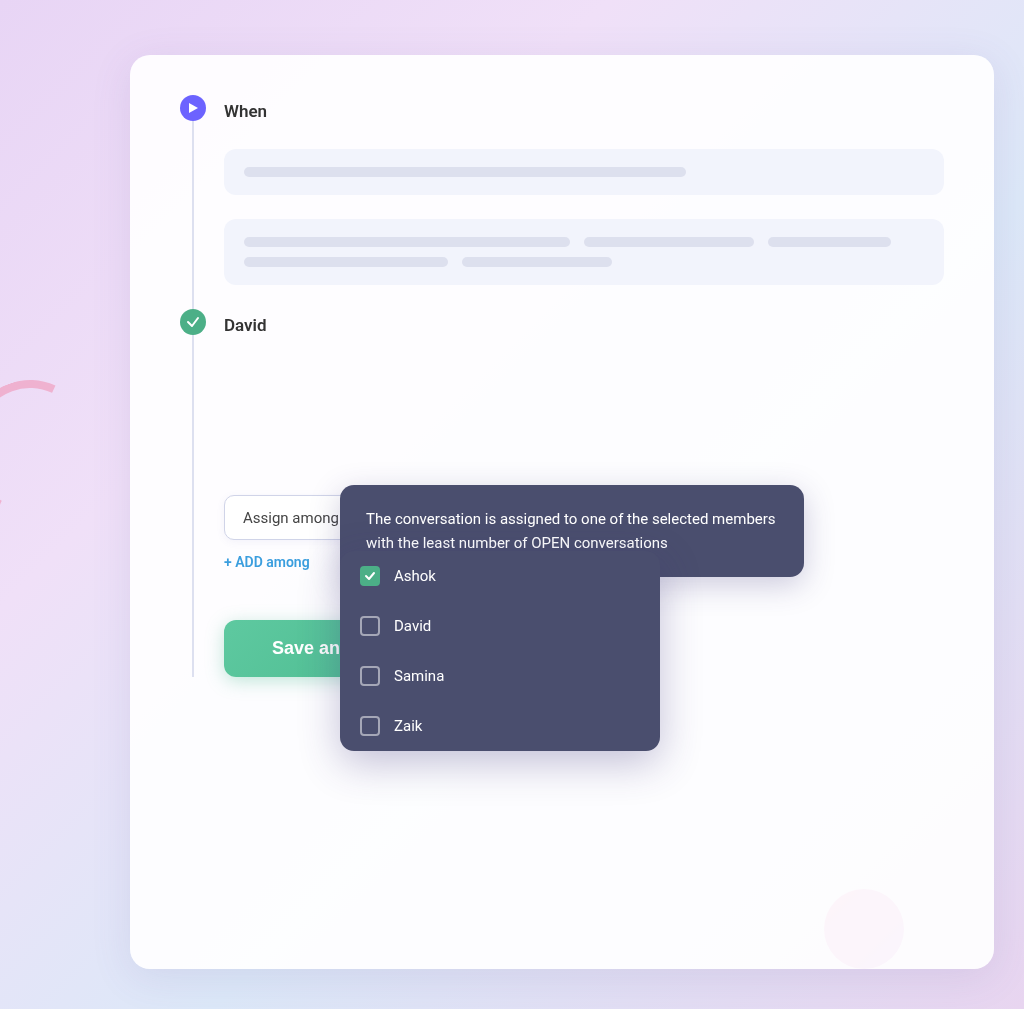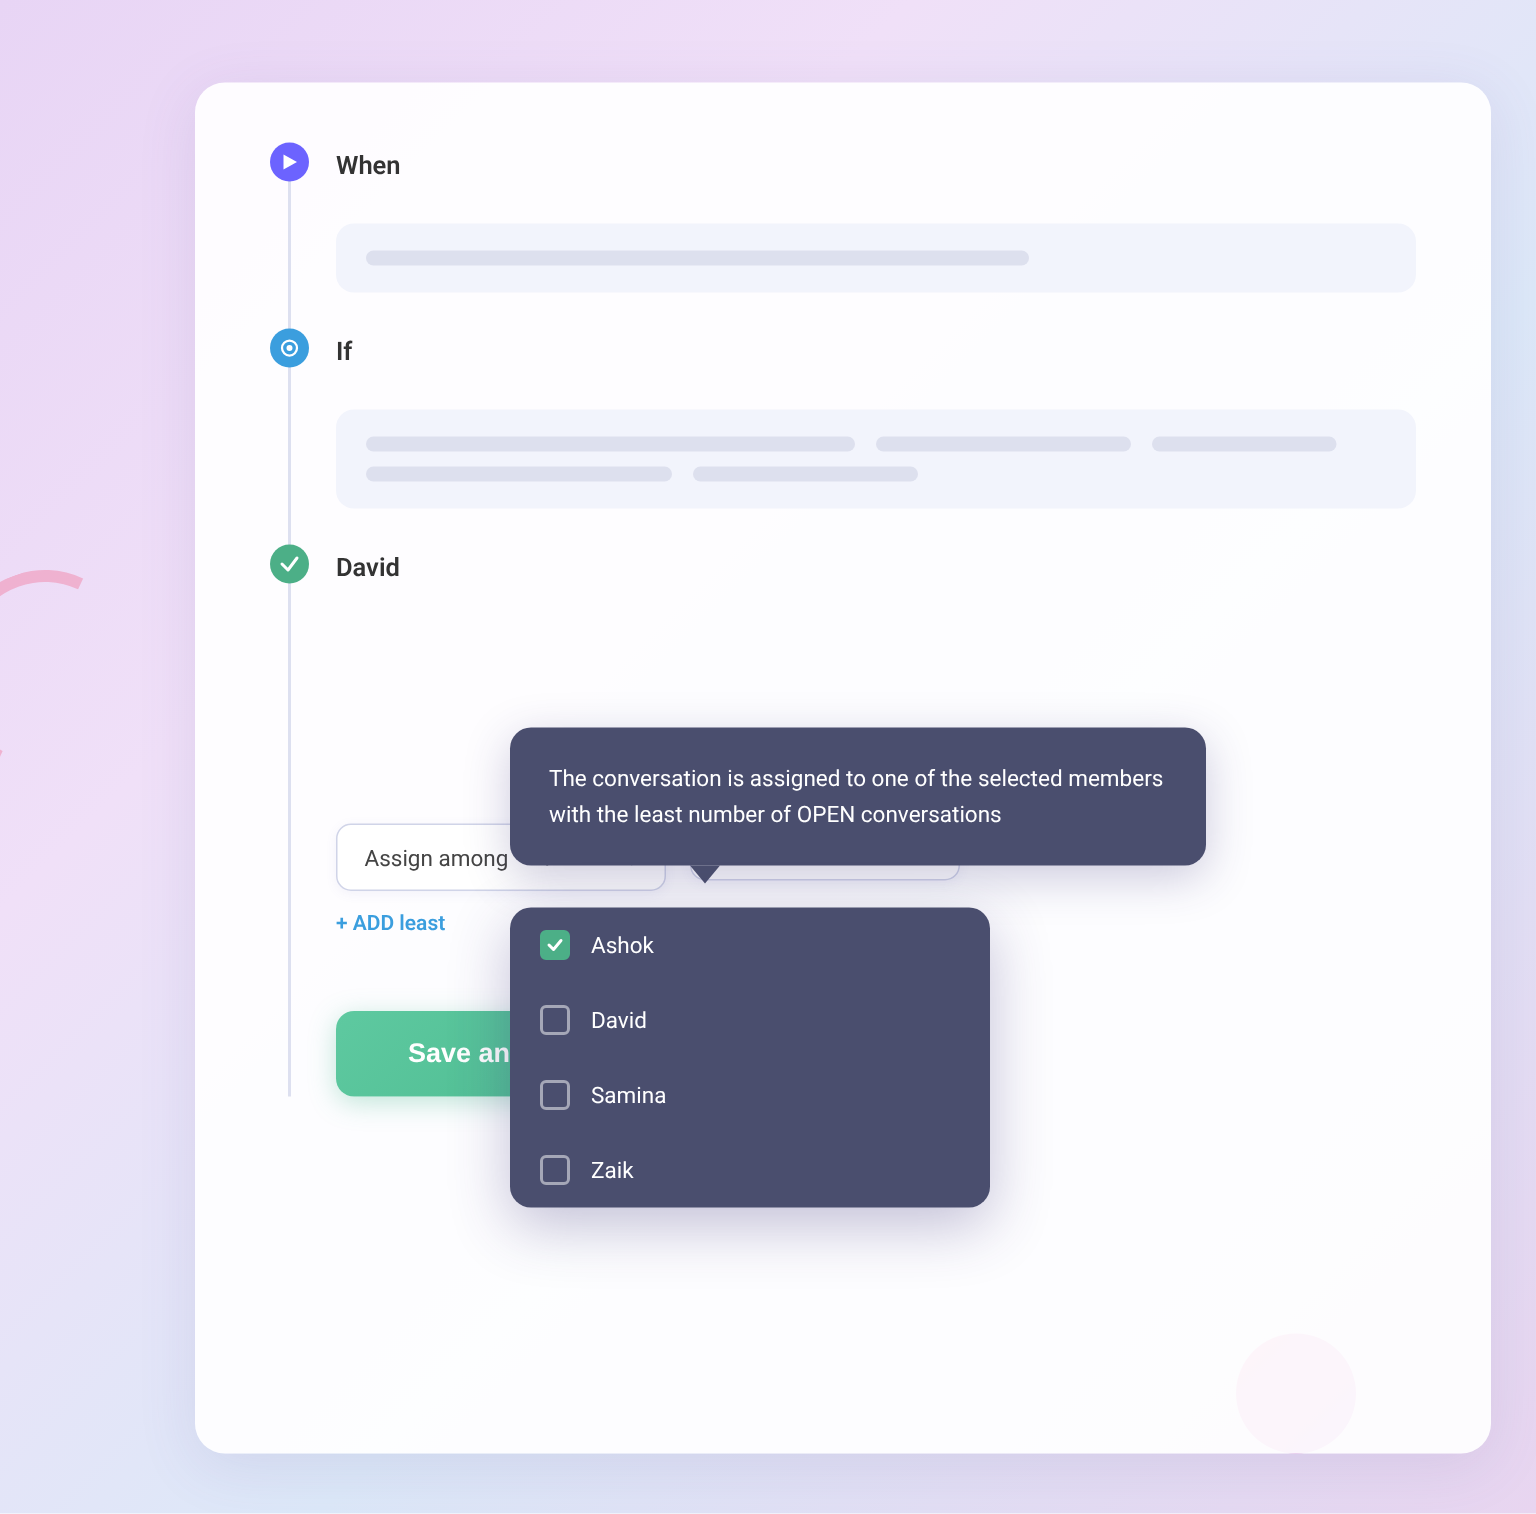--- a/index.html
+++ b/index.html
@@ -312,29 +312,20 @@
       </div>
       <span class="step-label">When</span>
     </div>
 
     
     <div class="content-block">
       <div class="skeleton-bar" style="width:65%"></div>
     </div>
 
     
-    <div class="step">
-      <div class="step-icon blue">
-        <svg viewBox="0 0 14 14" fill="white">
-          <circle cx="7" cy="7" r="5" stroke="white" stroke-width="1.5" fill="none"></circle>
-          <circle cx="7" cy="7" r="2" fill="white"></circle>
-        </svg>
-      </div>
-      <span class="step-label">If</span>
-    </div>
 
     
     <div class="content-block">
       <div class="skeleton-row">
         <div class="skeleton-bar" style="width:48%;margin-bottom:0"></div>
         <div class="skeleton-bar" style="width:25%;margin-bottom:0"></div>
         <div class="skeleton-bar" style="width:18%;margin-bottom:0"></div>
       </div>
       <div class="skeleton-row">
         <div class="skeleton-bar" style="width:30%;margin-bottom:0"></div>
@@ -395,21 +386,21 @@
             <div class="checkbox"></div>
             <span>Zaik</span>
           </div>
         </div>
       </div>
 
     </div>
 
     
     <div class="add-action">
-      <span>+ ADD least</span>
+      <span>+ ADD among</span>
     </div>
 
     
     <button class="save-button">
       <span>Save and Enable</span>
     </button>
 
   </div>
 </div>
 

